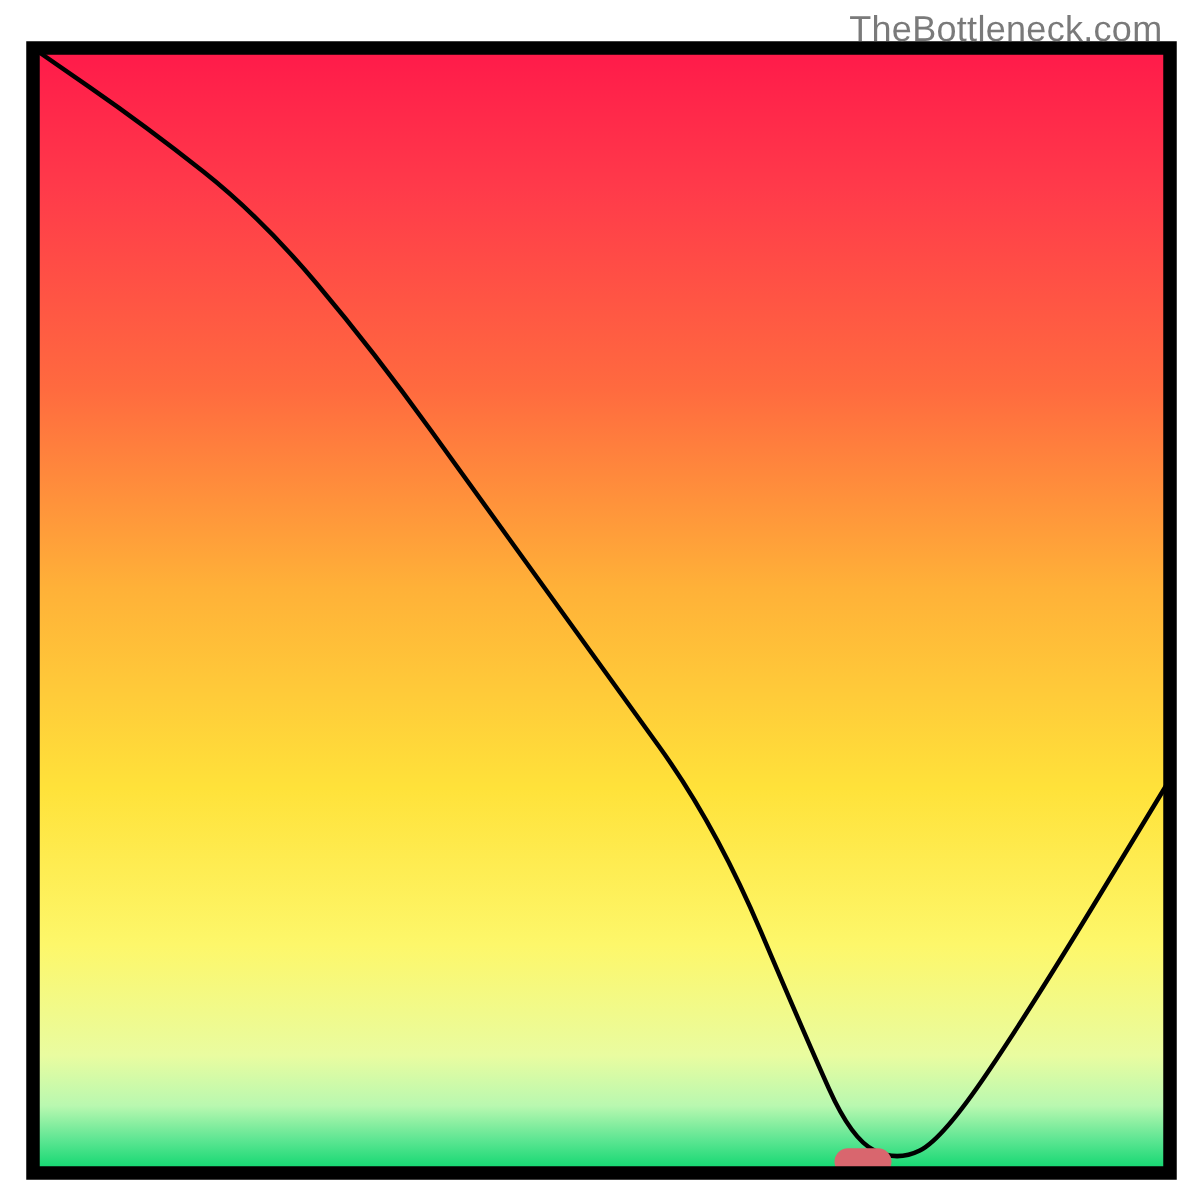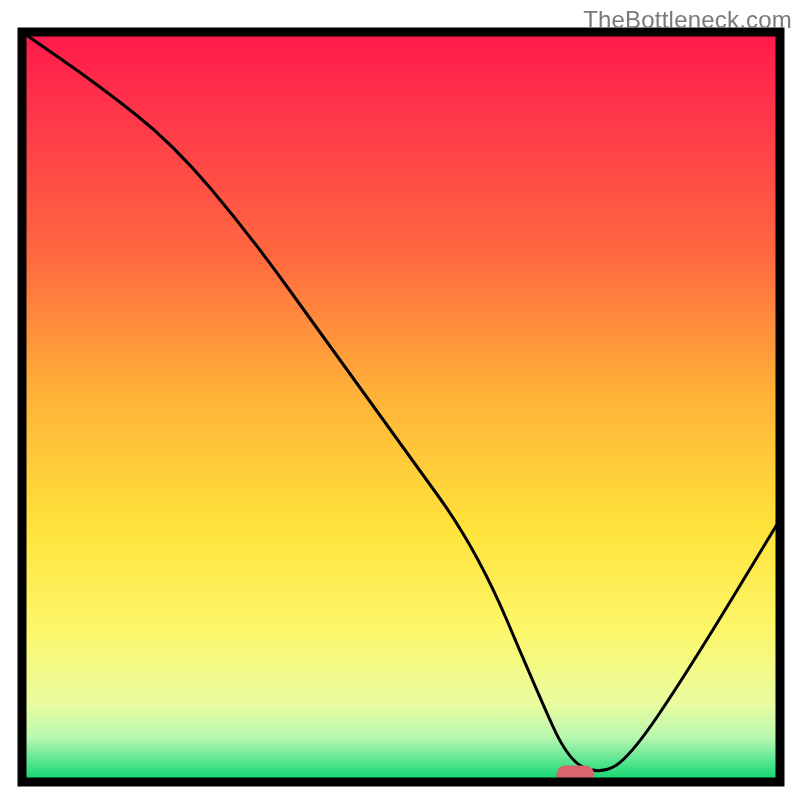--- a/index.html
+++ b/index.html
@@ -11,21 +11,21 @@
     font-family: Arial, Helvetica, sans-serif;
   }
   .wrap {
     position: relative;
     width: 800px;
     height: 800px;
   }
   .watermark {
     position: absolute;
     top: 6px;
-    right: 8px;
+    right: 25px;
     font-size: 24px;
     font-weight: 400;
     color: #7a7a7a;
     letter-spacing: 0.2px;
   }
   svg {
     display: block;
   }
 </style>
 </head>

